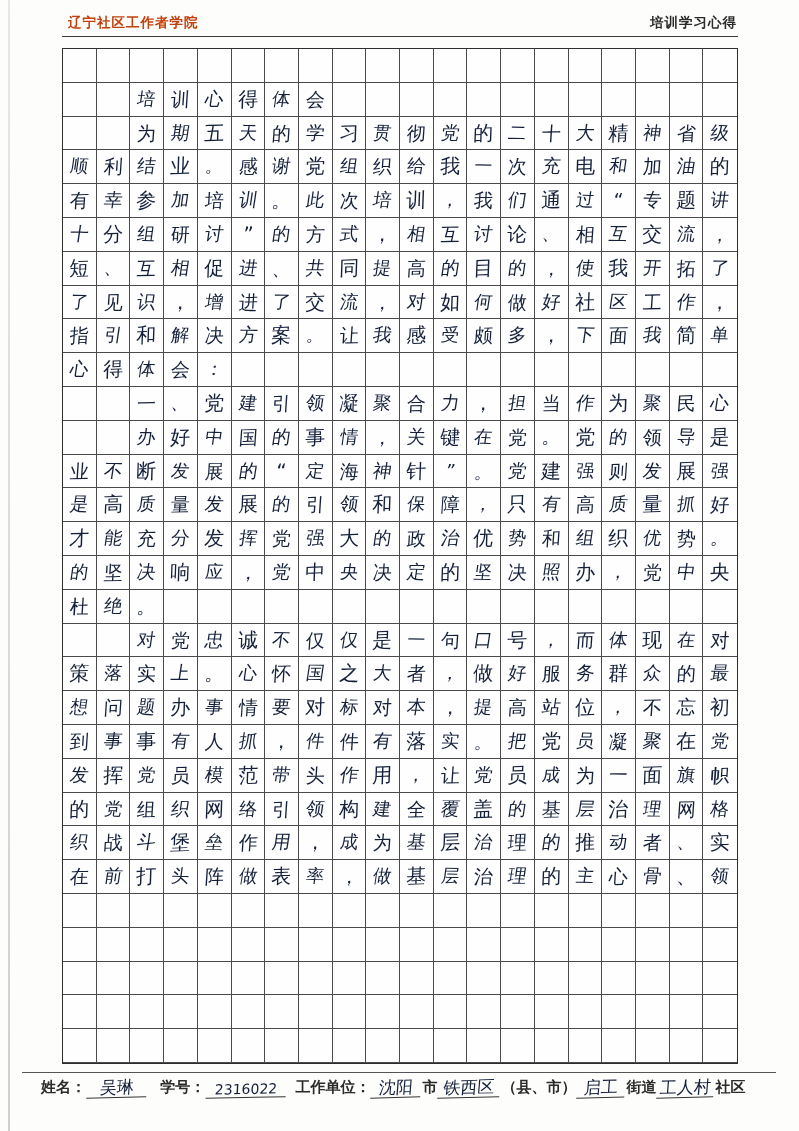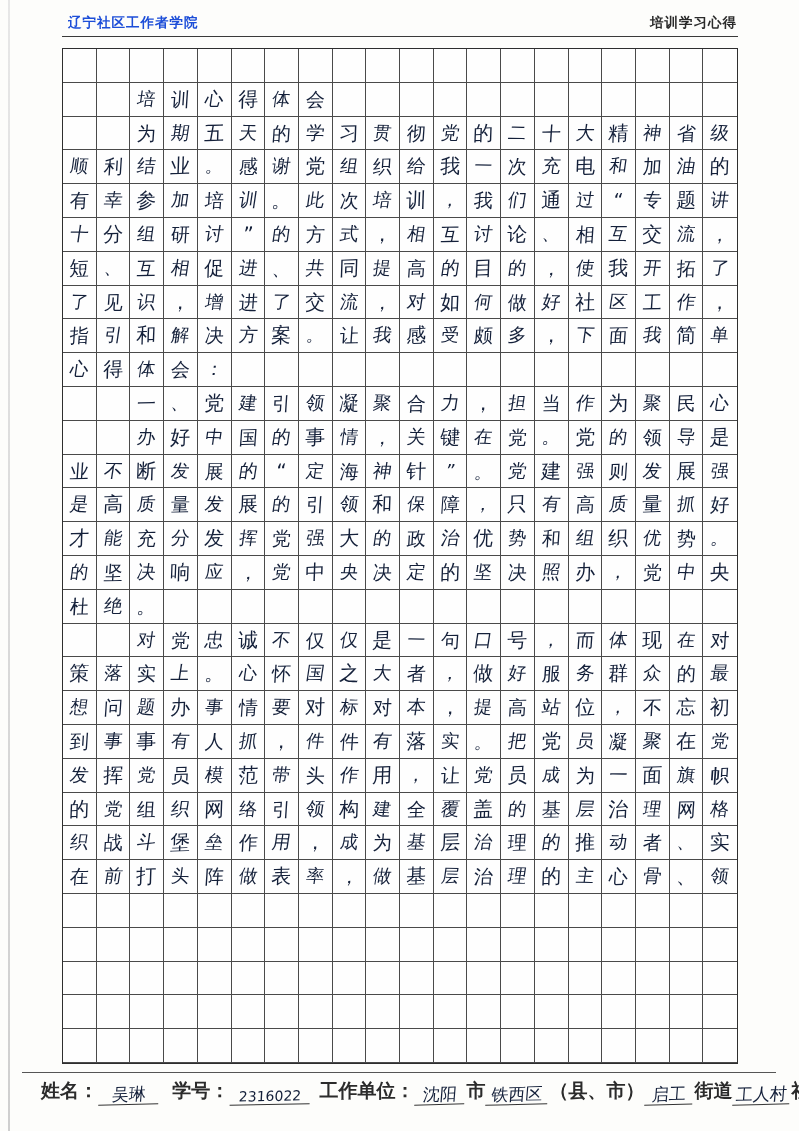--- a/index.html
+++ b/index.html
@@ -31,21 +31,21 @@
     width: 799px;
     height: 26px;
   }
   .header-left {
     position: absolute;
     left: 68px;
     top: 0;
     font-size: 13.5px;
     letter-spacing: 1px;
     font-weight: 700;
-    color: #1d4ed8;
+    color: #c2410c;
     font-family: "DejaVu Serif", serif;
   }
   .header-right {
     position: absolute;
     right: 62px;
     top: 0;
     font-size: 13.5px;
     letter-spacing: 1px;
     font-weight: 700;
     color: #2b2b2b;
@@ -118,21 +118,21 @@
   .footer-row {
     position: absolute;
     left: 0;
     top: 0;
     display: flex;
     align-items: flex-end;
     white-space: nowrap;
   }
   .f-label {
     font-weight: 700;
-    font-size: 19px;
+    font-size: 15px;
     padding: 0 1px 1px 1px;
   }
   .f-value {
     font-family: "DejaVu Sans", sans-serif;
     font-size: 17px;
     color: #14203a;
     transform: rotate(-1.5deg) skewX(-6deg);
     padding: 0 3px;
     border-bottom: 1.3px solid #333;
     min-width: 18px;

